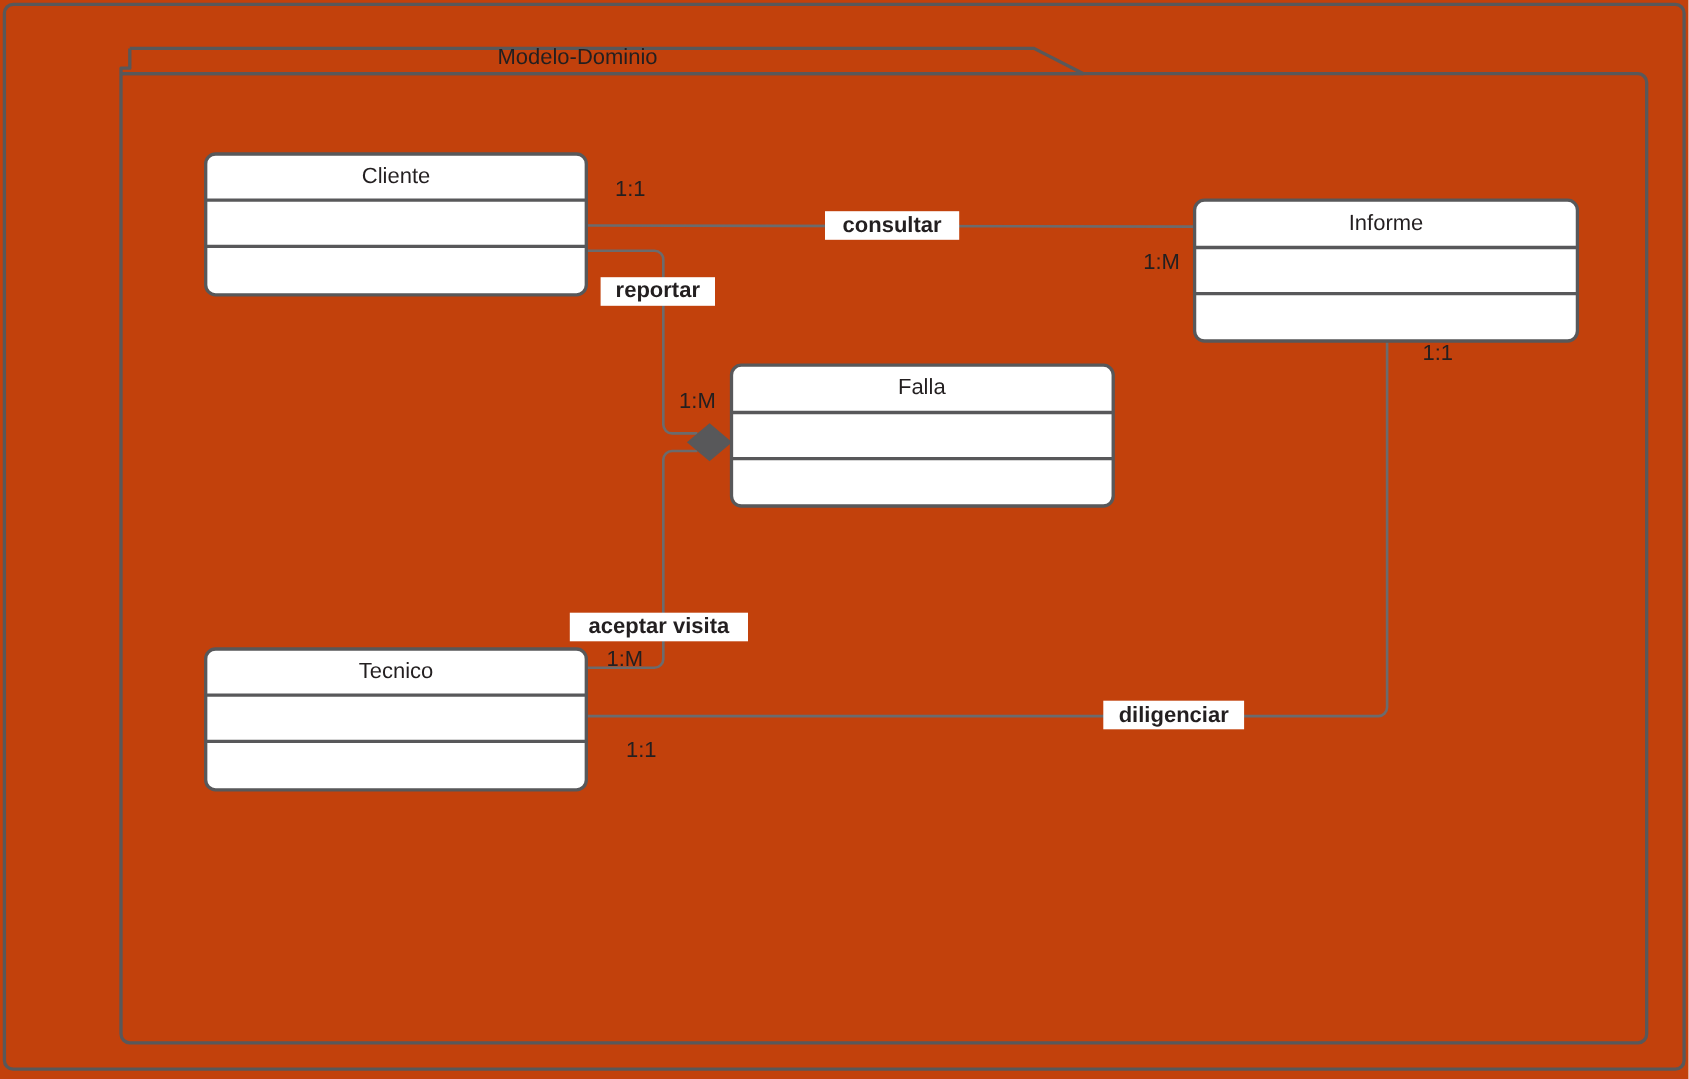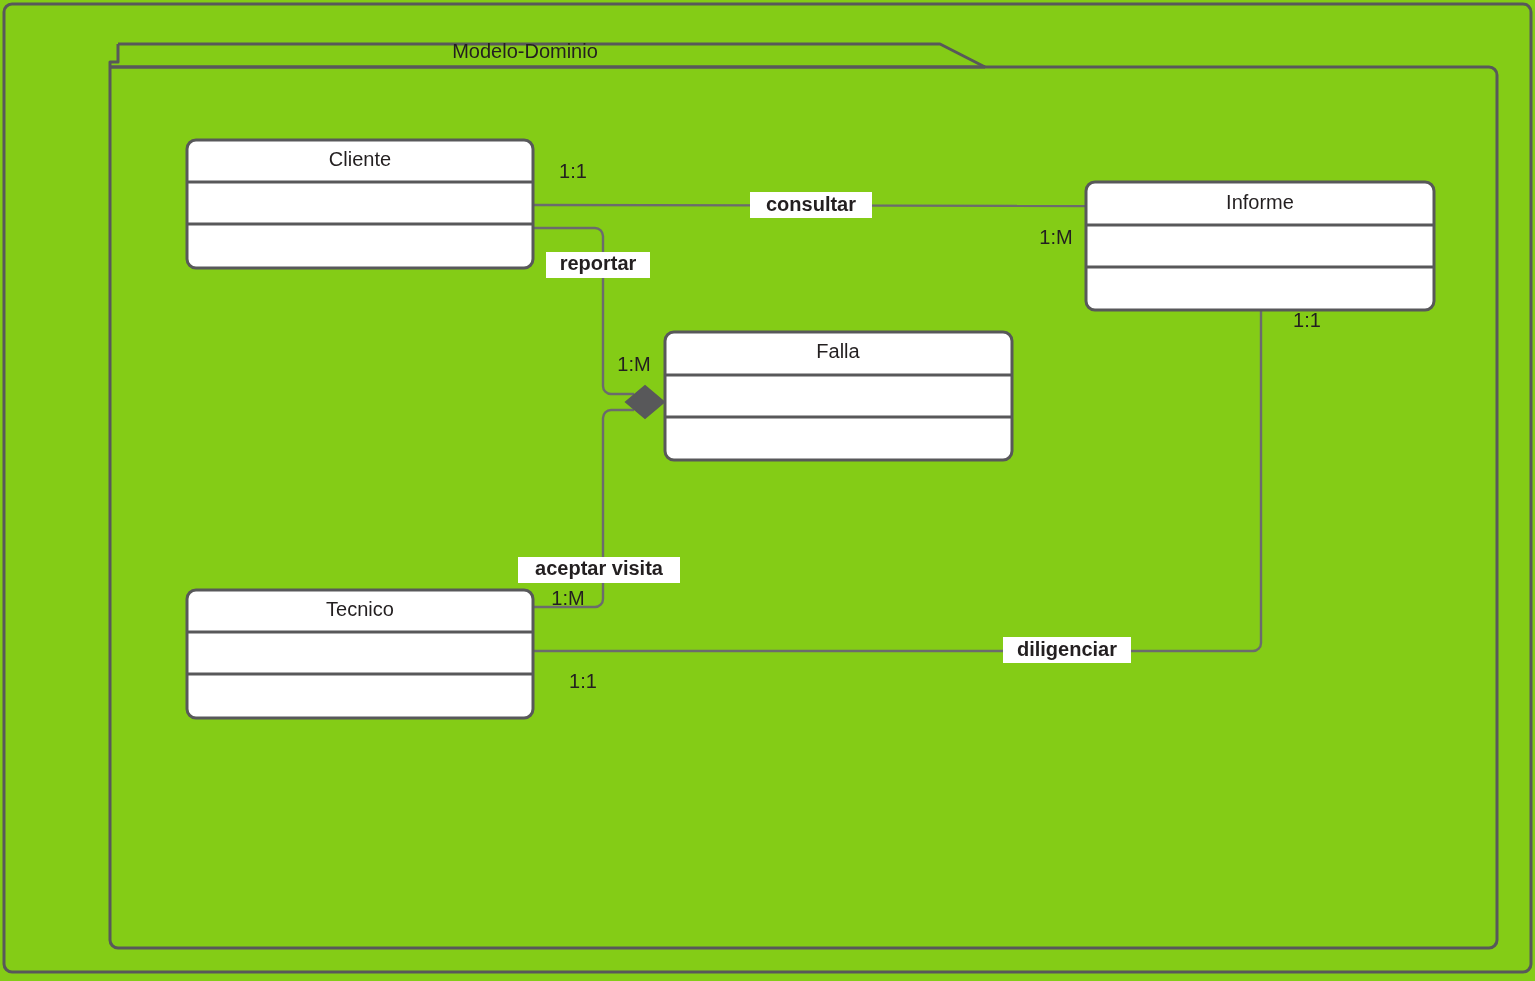--- a/index.html
+++ b/index.html
@@ -7,21 +7,21 @@
     padding: 0;
     background: #ffffff;
   }
   body {
     font-family: "Liberation Sans", sans-serif;
   }
   #canvas {
     position: relative;
     width: 1535px;
     height: 981px;
-    background: #84cc16;
+    background: #c2410c;
     overflow: hidden;
   }
   #diagram-svg {
     position: absolute;
     left: 0;
     top: 0;
     width: 1535px;
     height: 981px;
   }
   .stroke {

